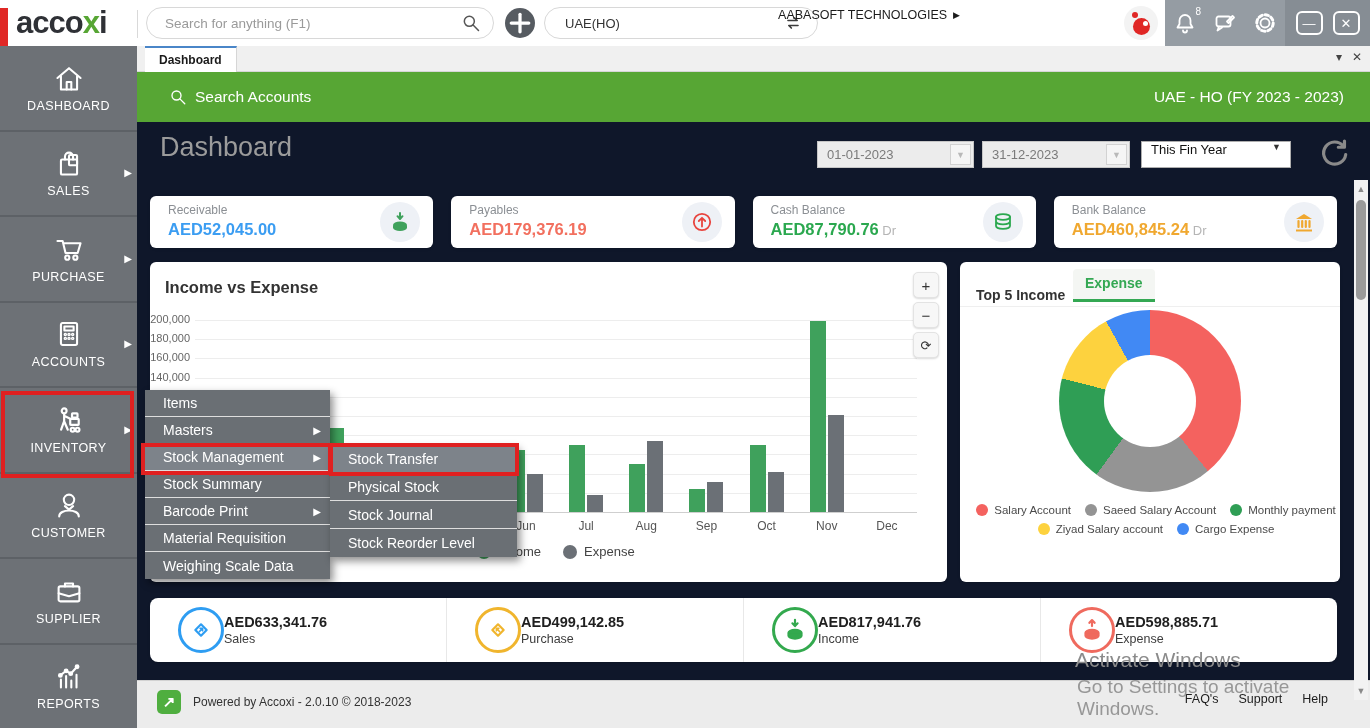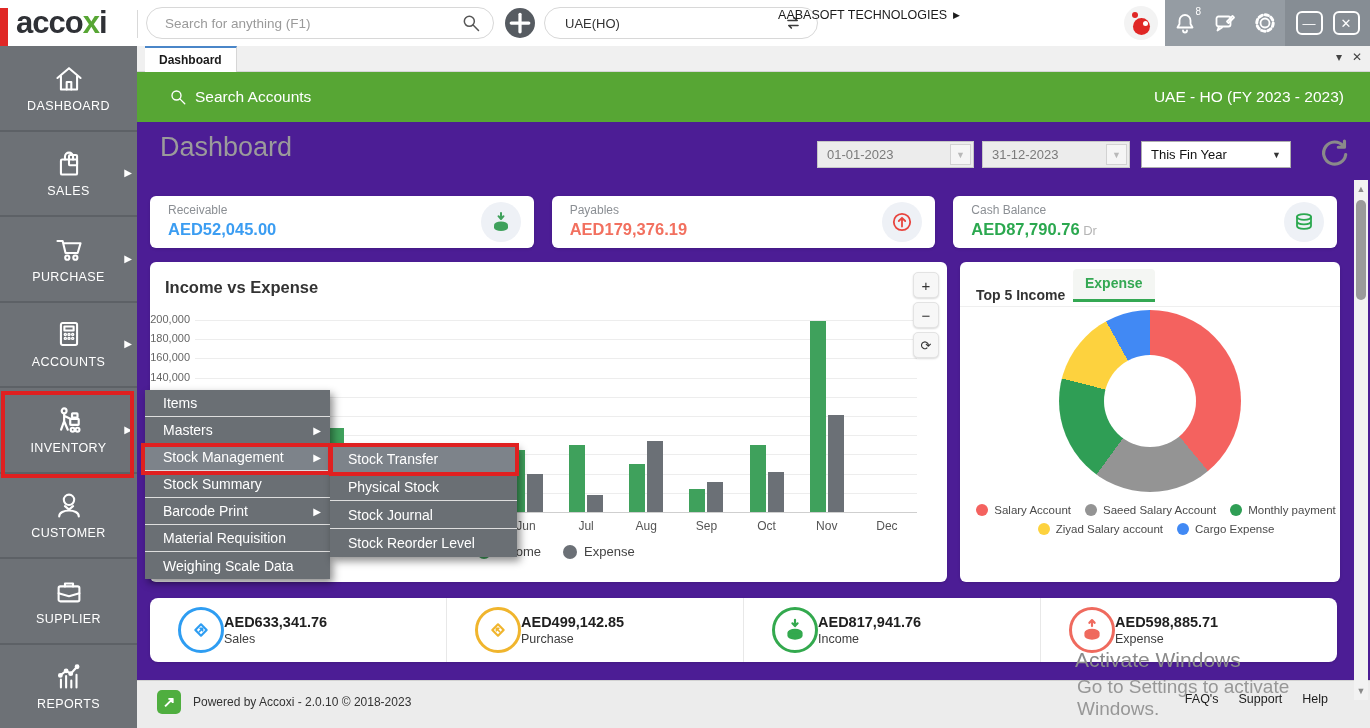--- a/index.html
+++ b/index.html
@@ -1,18 +1,18 @@
 <!DOCTYPE html>
 <html><head>
 <meta charset="utf-8">
 <style>
   * { margin:0; padding:0; box-sizing:border-box; }
   html,body { background:#b8b8b8; }
   #app { position:relative; width:1370px; height:728px; overflow:hidden;
-         background:#4c1d95; font-family:"Liberation Sans",sans-serif; }
+         background:#0f172a; font-family:"Liberation Sans",sans-serif; }
 
   
   .topbar { position:absolute; left:0; top:0; width:1370px; height:46px; background:#ffffff; z-index:30; }
   .red-strip { position:absolute; left:0; top:8px; width:8px; height:38px; background:#e02725; }
   .logo { position:absolute; left:16px; top:5px; font-size:31px; font-weight:bold; letter-spacing:-1px; color:#2f3136; }
   .logo .x { color:#57a634; }
   .logo-div { position:absolute; left:137px; top:10px; width:1px; height:28px; background:#d9d9d9; }
   .search-pill { position:absolute; left:146px; top:7px; width:348px; height:32px; border:1.5px solid #d8d8d8;
                  border-radius:17px; background:#fff; display:flex; align-items:center; padding:0 12px 0 18px; }
   .search-pill input { border:none; outline:none; flex:1; font-size:13.5px; color:#444; background:transparent; font-family:inherit; }
@@ -63,21 +63,21 @@
   .greenbar .right { color:#fff; font-size:15.5px; }
 
   
   .page-title { position:absolute; left:160px; top:132px; font-size:27px; color:#9b9b9b; z-index:2; }
   .date-box { position:absolute; top:141px; height:27px; background:#ececec; border:1px solid #c6c6c6;
               display:flex; align-items:center; z-index:2; }
   .date-box .dv { flex:1; padding-left:9px; font-size:13px; color:#7a7a7a; }
   .date-box .dd { width:21px; height:21px; margin-right:2px; border:1px solid #d2d2d2; background:#f5f5f5;
                   color:#b9b9b9; font-size:9px; display:flex; align-items:center; justify-content:center; }
   .finyear { position:absolute; left:1141px; top:141px; width:150px; height:27px; background:#fff;
-             border:1px solid #aeaeae; display:flex; align-items:center; justify-content:space-between;
+             border:1px solid #aeaeae; display:flex; justify-content:space-between;
              padding:0 9px; font-size:13px; color:#111; cursor:pointer; z-index:2; }
   .finyear .car { font-size:9px; color:#333; }
   .refresh { position:absolute; left:1318px; top:138px; width:32px; height:32px; color:#8a8a8a; cursor:pointer; z-index:2; }
 
   
   .cards-row { position:absolute; left:150px; top:196px; width:1187px; height:52px; display:flex; gap:18px; z-index:2; }
   .scard { flex:1; background:#fff; border-radius:6px; box-shadow:0 1px 3px rgba(0,0,0,.13); position:relative; padding:7px 0 0 18px; }
   .scard .lab { font-size:12px; color:#8b8f94; }
   .scard .val { font-size:16.5px; font-weight:bold; margin-top:3px; }
   .scard .suf { font-size:13px; color:#b5b5b5; font-weight:normal; }
@@ -354,20 +354,31 @@
             </svg></span>
         </div>
       </div>
       <div class="scard">
         <div class="lab">Cash Balance</div>
         <div class="val" style="color: rgb(43, 168, 79);">AED87,790.76<span class="suf"> Dr</span></div>
         <div class="circ">
           <span style="width: 24px; height: 24px; color: rgb(43, 168, 79);"><svg viewBox="0 0 24 24" width="100%" height="100%" fill="none" stroke="currentColor" stroke-width="1.8" stroke-linecap="round" stroke-linejoin="round">
               <ellipse cx="12" cy="7" rx="7" ry="2.8"></ellipse>
               <path d="M5 7 v4.5 a7 2.8 0 0 0 14 0 V7 M5 11.5 v4.5 a7 2.8 0 0 0 14 0 v-4.5"></path>
+            </svg></span>
+        </div>
+      </div>
+      <div class="scard">
+        <div class="lab">Bank Balance</div>
+        <div class="val" style="color: rgb(240, 168, 48);">AED460,845.24<span class="suf"> Dr</span></div>
+        <div class="circ">
+          <span style="width: 24px; height: 24px; color: rgb(240, 168, 48);"><svg viewBox="0 0 24 24" width="100%" height="100%" fill="none" stroke="currentColor" stroke-width="1.8" stroke-linecap="round" stroke-linejoin="round">
+              <path d="M4 9 L12 4 L20 9 Z" fill="currentColor" stroke="none"></path>
+              <path d="M6.5 11 v6 M10.2 11 v6 M13.8 11 v6 M17.5 11 v6" stroke-width="2.2"></path>
+              <path d="M4 19.5 h16 v2 H4 Z" fill="currentColor" stroke="none"></path>
             </svg></span>
         </div>
       </div>
     </div>
 
   <div class="chart-card" id="chartCard">
     <div class="chart-title">Income vs Expense</div>
     <div class="ct-btn" style="top:10px;">+</div>
     <div class="ct-btn" style="top:40px;">−</div>
     <div class="ct-btn" style="top:70px;font-size:13px;">⟳</div>

